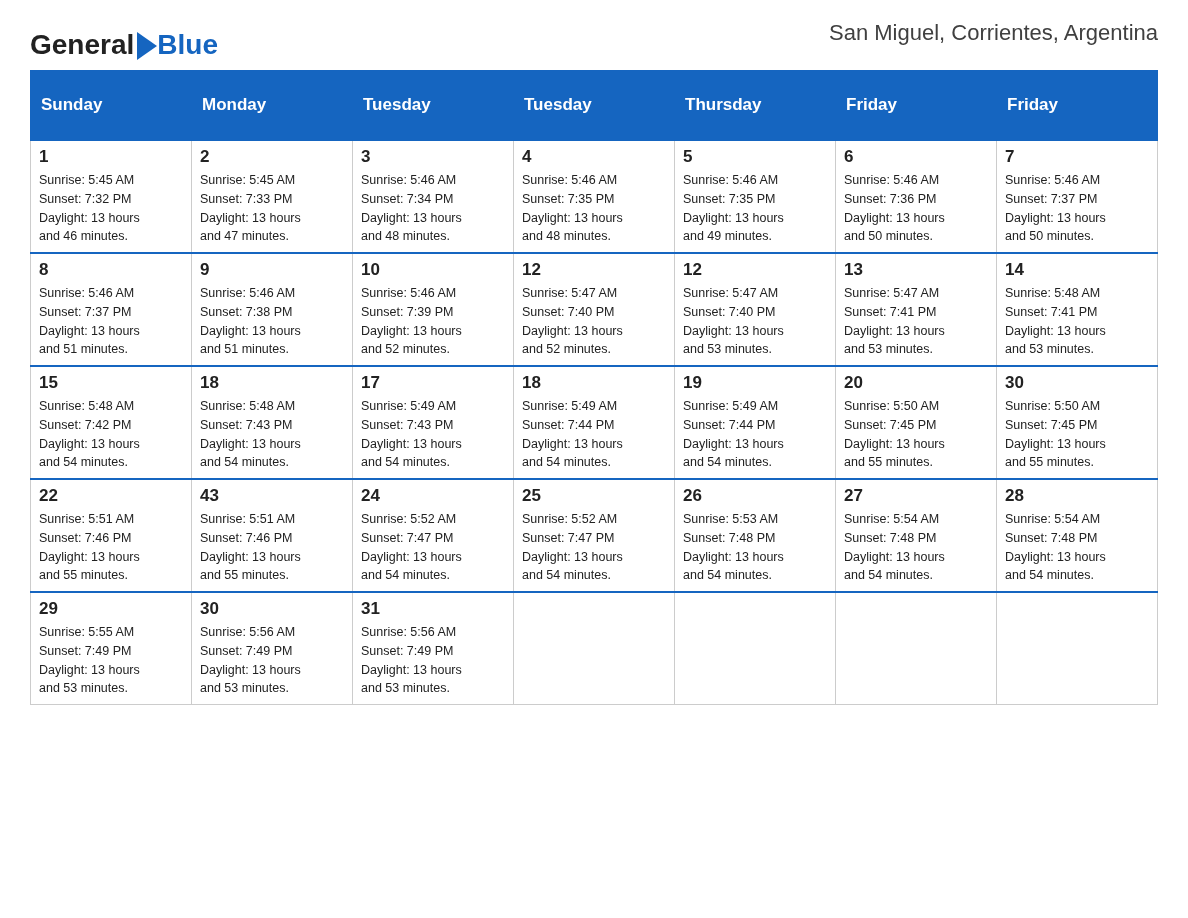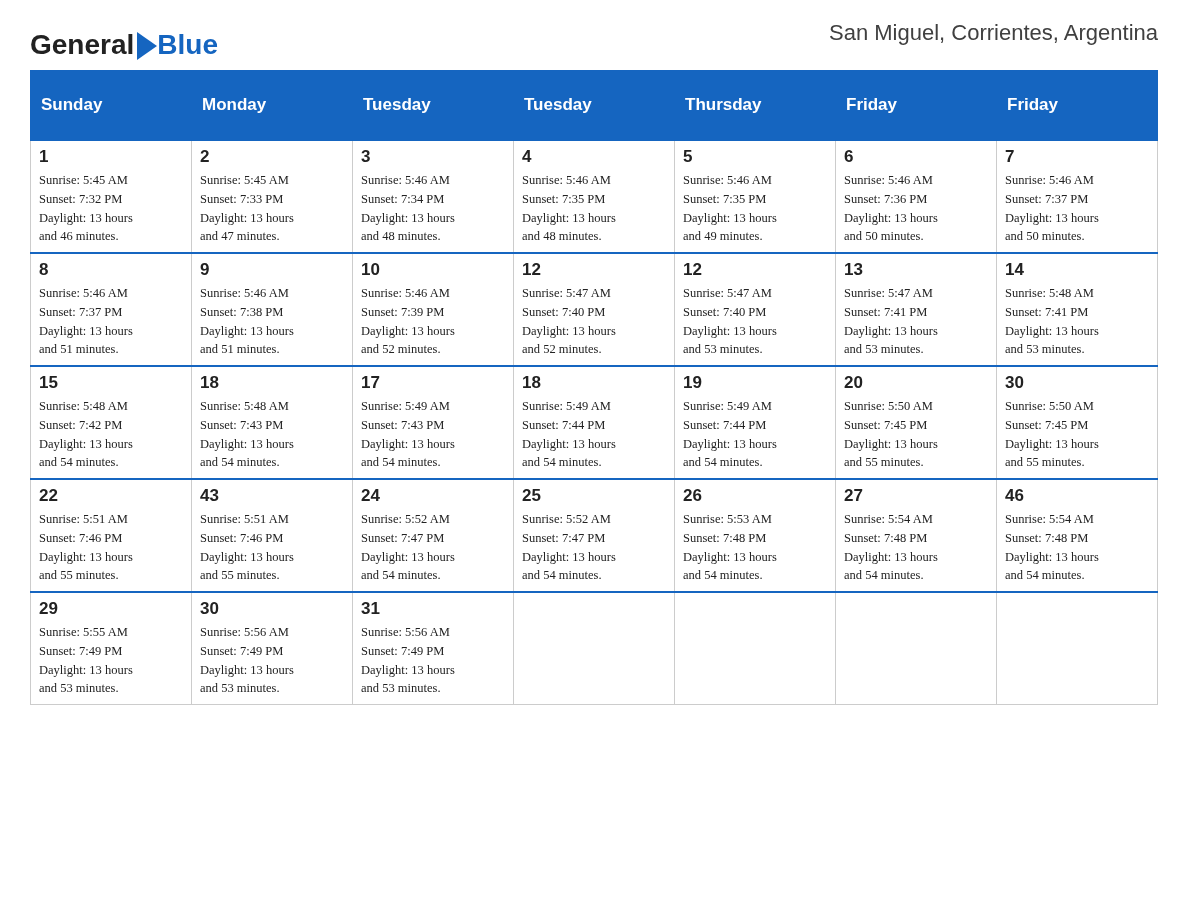--- a/index.html
+++ b/index.html
@@ -74,21 +74,20 @@
       font-size: 17px;
       font-weight: bold;
       color: #222;
       display: block;
       margin-bottom: 4px;
     }
     .day-info {
       font-size: 12.5px;
       color: #222;
       line-height: 1.5;
-      font-family: Liberation Serif, serif;
     }
     .empty-cell {
       background: #fff;
     }
     .calendar tr td {
       border-top: 2px solid #1565c0;
     }
     .calendar tr td + td {
       border-top: 2px solid #1565c0;
     }
@@ -376,21 +375,21 @@
         <td>
           <span class="day-num">27</span>
         <div class="day-info">
           Sunrise: 5:54 AM<br>
           Sunset: 7:48 PM<br>
           Daylight: 13 hours<br>
           and 54 minutes.
         </div>
         </td>
         <td>
-          <span class="day-num">46</span>
+          <span class="day-num">28</span>
         <div class="day-info">
           Sunrise: 5:54 AM<br>
           Sunset: 7:48 PM<br>
           Daylight: 13 hours<br>
           and 54 minutes.
         </div>
         </td>
       </tr>
       <tr>
         <td>

